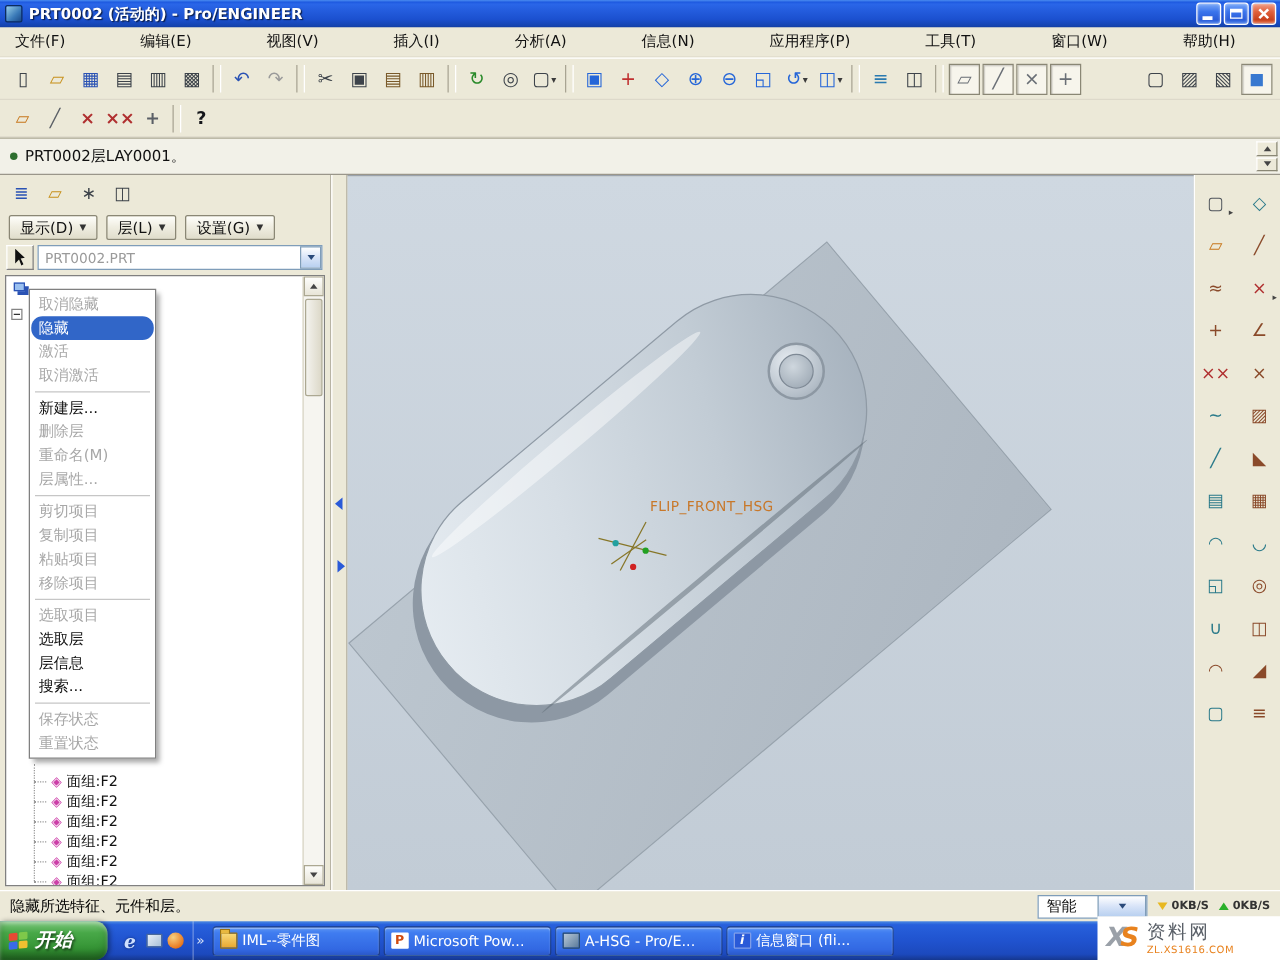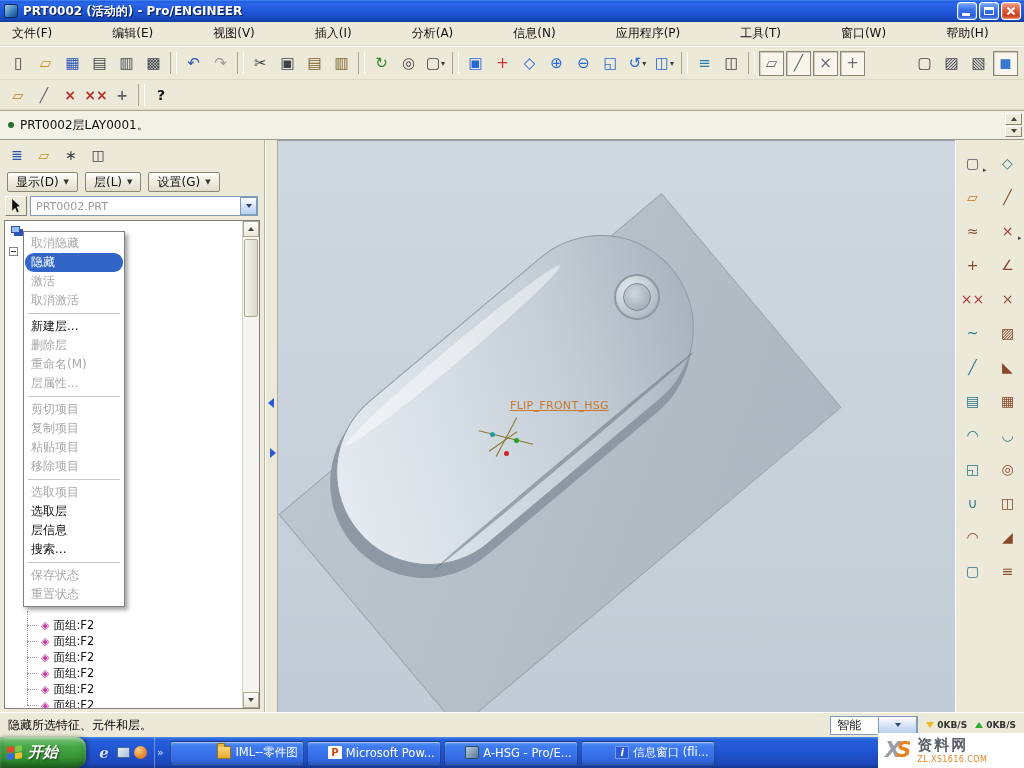--- a/index.html
+++ b/index.html
@@ -92,21 +92,21 @@
 
 
 .viewport{flex:1 1 auto;position:relative;overflow:hidden;background:linear-gradient(180deg,#cfd8e1 0%,#c2ccd6 100%);border-top:1px solid #9aa2ac;min-width:0;}
 .plate{position:absolute;left:32px;top:180px;width:500px;height:280px;transform:rotate(-40deg);background:linear-gradient(150deg,#bcc6cf,#adb7c1);border:1px solid #98a3ad;}
 .phone-under{position:absolute;left:26px;top:175px;width:414px;height:190px;border-radius:95px;transform:rotate(-40deg);background:#8d98a4;}
 .phone{position:absolute;left:32px;top:166px;width:410px;height:186px;border-radius:93px;transform:rotate(-40deg);background:linear-gradient(115deg,#e8eef3 0%,#d6dee5 35%,#c2ccd5 65%,#a2aeba 100%);border:1px solid #8f9aa5;}
 .phone::before{content:"";position:absolute;left:45px;top:10px;width:280px;height:16px;border-radius:50%;background:rgba(255,255,255,.45);}
 .phone::after{content:"";position:absolute;left:32px;bottom:12px;width:340px;height:4px;border-radius:50%;background:rgba(96,107,118,.5);}
 .camera{position:absolute;left:336px;top:133px;width:46px;height:46px;border-radius:50%;background:radial-gradient(circle at 35% 32%,#e6ecf1,#b4bec8 70%,#9aa6b1);border:2px solid #8d98a3;display:flex;align-items:center;justify-content:center;}
 .camera-inner{width:28px;height:28px;border-radius:50%;background:radial-gradient(circle at 40% 36%,#cfd7de,#96a2ae);border:1px solid #7e8995;}
-.model-label{position:absolute;left:232px;top:258px;color:#c8782a;font-size:11px;letter-spacing:.3px;z-index:3;text-decoration:underline;}
+.model-label{position:absolute;left:242px;top:258px;color:#c8782a;font-size:11px;letter-spacing:.3px;z-index:3;}
 .csys{position:absolute;left:198px;top:270px;width:70px;height:56px;z-index:3;}
 .csys .ax{position:absolute;background:#877628;}
 .ax1{left:2px;top:26px;width:56px;height:1px;transform:rotate(14deg);}
 .ax2{left:30px;top:4px;width:1px;height:44px;transform:rotate(28deg);}
 .ax3{left:10px;top:30px;width:34px;height:1px;transform:rotate(-35deg);}
 .cdot{position:absolute;width:5px;height:5px;border-radius:50%;}
 .cdot.red{left:28px;top:40px;background:#d02222;}
 .cdot.green{left:38px;top:27px;background:#22a022;}
 .cdot.cyan{left:14px;top:21px;background:#22a0a0;}
 
@@ -135,36 +135,36 @@
 .flag .fr{background:#e84a34;} .flag .fg{background:#7ec84a;} .flag .fb{background:#3a6ae8;} .flag .fy{background:#f0c030;}
 .ql{display:flex;align-items:center;gap:4px;padding:0 7px 0 9px;border-right:1px solid rgba(255,255,255,.35);}
 .ql-ic{width:18px;height:18px;display:flex;align-items:center;justify-content:center;}
 .internet-explorer-icon::before{content:"e";color:#cfe0ff;font-size:15px;font-weight:bold;font-style:italic;font-family:"DejaVu Serif",serif;text-shadow:0 0 2px #102a6a;}
 .show-desktop-icon{width:13px;height:11px;background:linear-gradient(135deg,#e8f0f8,#a8c0d8);border:1px solid #4a6a9a;border-radius:1px;}
 .media-player-icon{width:13px;height:13px;border-radius:50%;background:radial-gradient(circle at 35% 30%,#f8d080,#e87820 70%,#b84a10);}
 .ql-chevron{color:#d8e4f8;font-size:11px;}
 .ql-chevron::before{content:"»";}
 .tasks{flex:1 1 auto;display:flex;align-items:center;gap:3px;padding:0 4px;min-width:0;margin-right:146px;}
 .task{flex:1 1 0;max-width:134px;min-width:0;height:24px;border-radius:3px;border:1px solid rgba(0,0,0,.35);display:flex;align-items:center;gap:4px;padding:0 5px;color:#fff;font-size:11.5px;
- background:linear-gradient(180deg,#5a94f4 0%,#3f7cf0 20%,#3268e2 80%,#2a58c8 100%);box-shadow:inset 0 1px 1px rgba(255,255,255,.5);white-space:nowrap;overflow:hidden;justify-content:flex-end;}
+ background:linear-gradient(180deg,#5a94f4 0%,#3f7cf0 20%,#3268e2 80%,#2a58c8 100%);box-shadow:inset 0 1px 1px rgba(255,255,255,.5);white-space:nowrap;overflow:hidden;}
 .task.active{background:linear-gradient(180deg,#1e49a8,#173e98);box-shadow:inset 1px 1px 3px rgba(0,0,0,.55);}
 .task-label{overflow:hidden;text-overflow:ellipsis;}
 .task-ic{width:14px;height:13px;flex:0 0 14px;border-radius:1px;position:relative;}
 .task-ic.folder{background:linear-gradient(180deg,#f8d878,#e8a830);border:1px solid #9a7010;}
 .task-ic.folder::before{content:"";position:absolute;left:-1px;top:-4px;width:6px;height:3px;background:#e8b840;border:1px solid #9a7010;border-bottom:none;border-radius:1px 1px 0 0;}
 .task-ic.powerpoint{background:#fff;display:flex;align-items:center;justify-content:center;}
 .task-ic.powerpoint::before{content:"P";color:#d04a10;font-size:10px;font-weight:bold;}
 .task-ic.proe{background:linear-gradient(135deg,#b8c8d8,#5a7a9a);border:1px solid #2a4a6a;}
 .task-ic.infowin{background:#2a5ad8;display:flex;align-items:center;justify-content:center;border:1px solid rgba(255,255,255,.4);}
 .task-ic.infowin::before{content:"i";color:#fff;font-size:10px;font-weight:bold;font-style:italic;}
 .watermark{position:absolute;right:0;top:-4px;bottom:0;width:146px;background:#fff;display:flex;align-items:center;padding-left:7px;gap:6px;z-index:5;}
 .wm-logo{font-style:italic;font-weight:bold;font-size:21px;line-height:1;white-space:nowrap;}
 .wm-x{color:#9aa0a8;} .wm-s{color:#e8821e;margin-left:-5px;}
 .wm-col{display:flex;flex-direction:column;line-height:1.15;}
-.wm-title{font-size:15px;font-weight:bold;color:#5a6068;letter-spacing:2px;}
+.wm-title{font-size:15px;font-weight:normal;color:#5a6068;letter-spacing:2px;}
 .wm-url{font-size:8px;color:#e8821e;letter-spacing:.4px;}
 </style>
 </head>
 <body>
 
 <div id="app">
 
   <div class="titlebar">
     <span class="title-icon"></span>
     <span class="title-text">PRT0002 (活动的) - Pro/ENGINEER</span>

